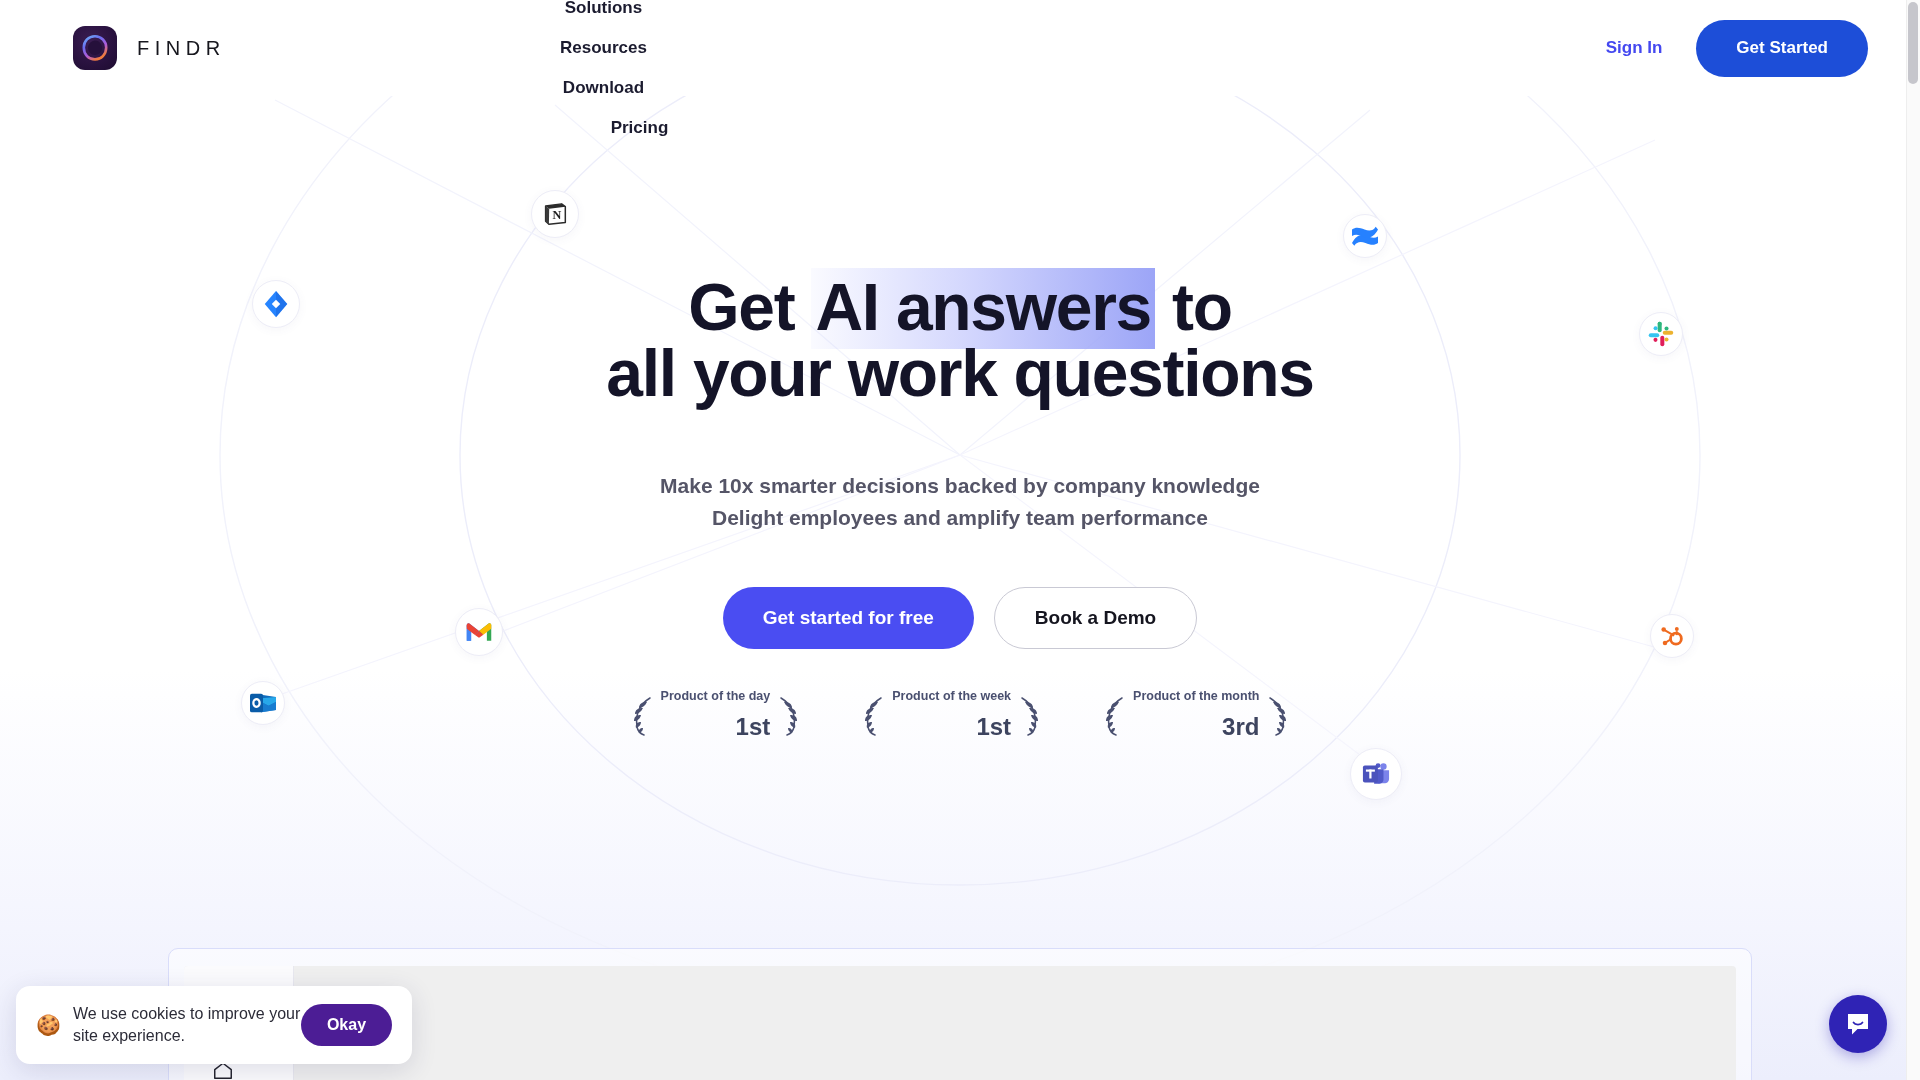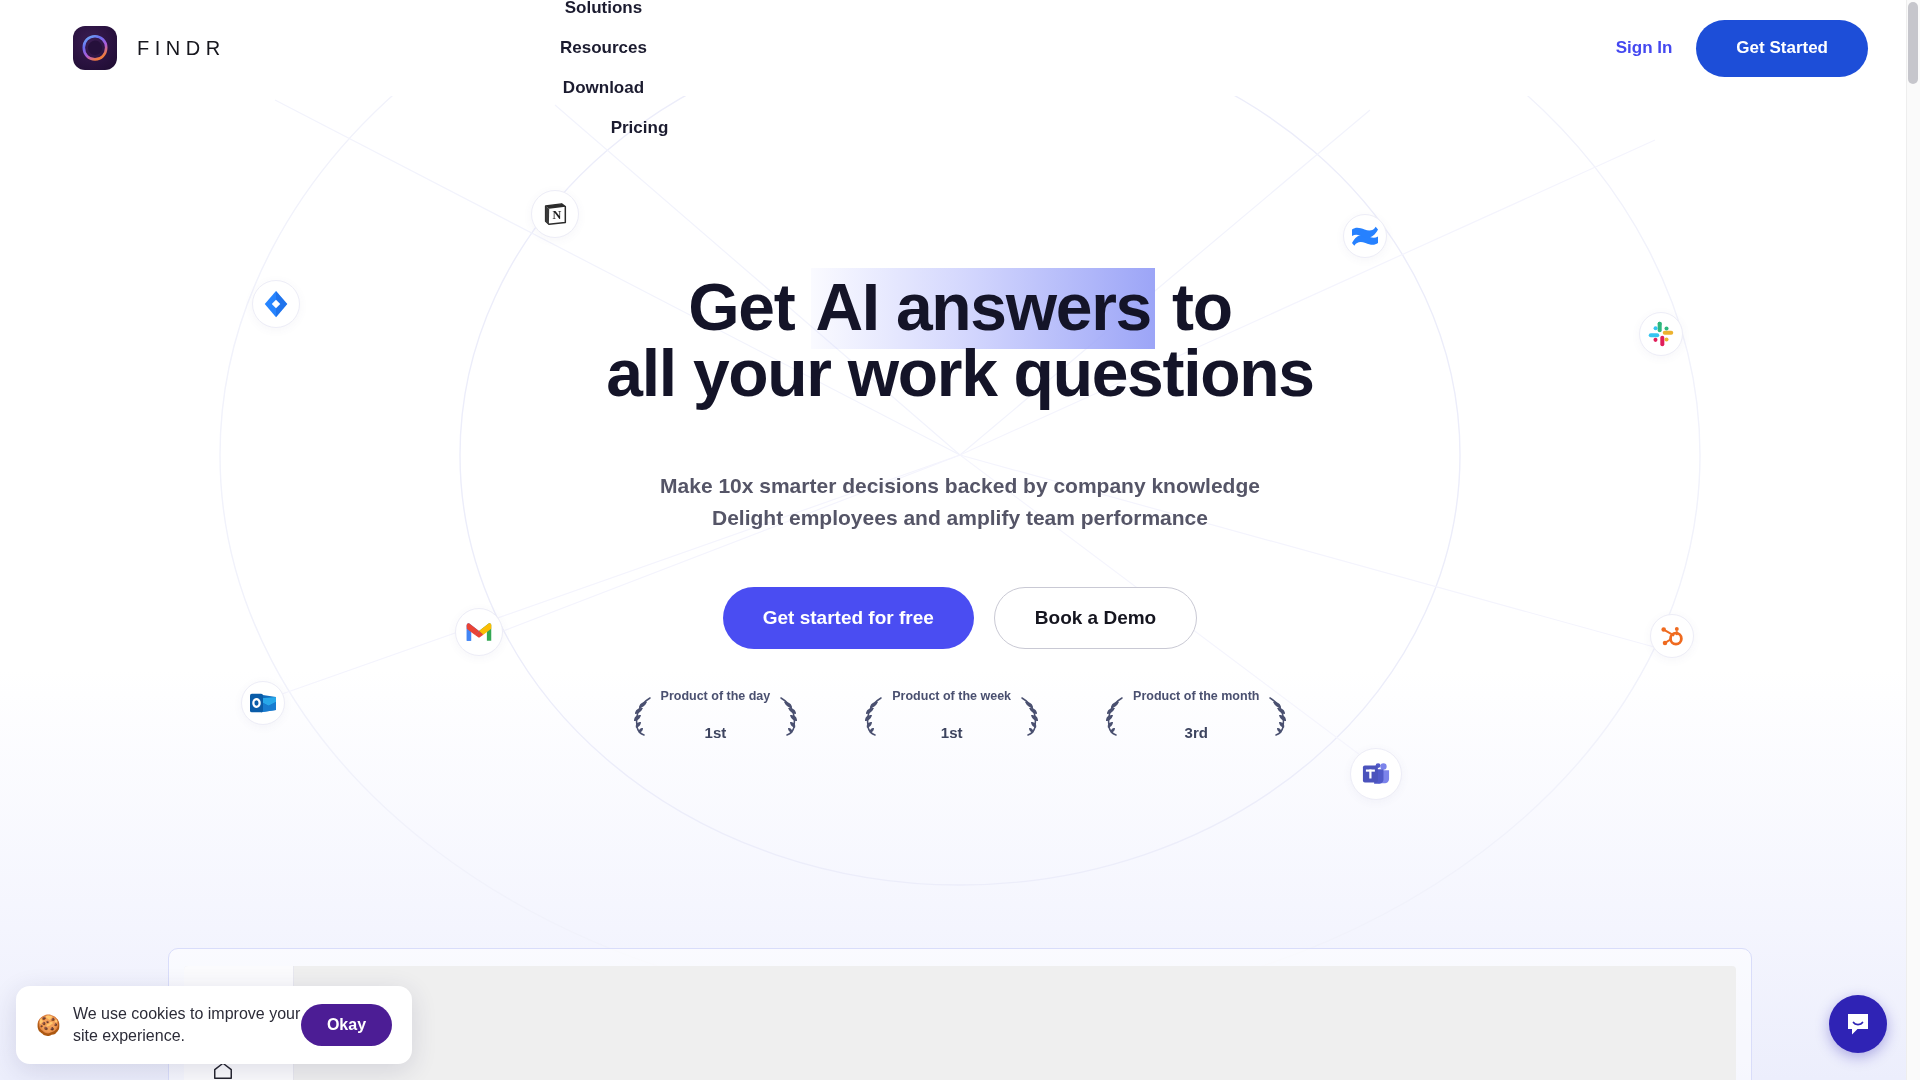--- a/index.html
+++ b/index.html
@@ -44,21 +44,21 @@
   .nav { position: absolute; left: 560px; display: flex; align-items: center; gap: 0; flex-direction: column; }
   .nav-item {
     font-size: 17px; font-weight: 600; color: #1b1b2f;
     padding: 10px 0; margin-right: 72px; cursor: pointer;
     white-space: nowrap;
   }
   .nav-item:last-child { margin-right: 0; }
 
   .header-right {
     position: absolute; right: 52px;
-    display: flex; align-items: center; gap: 24px;
+    display: flex; align-items: center; gap: 34px;
   }
   .signin {
     font-size: 17px; font-weight: 700; color: #4448f0; cursor: pointer;
     white-space: nowrap;
   }
   .btn-getstarted {
     background: #1d4ed8; color: #fff;
     font-size: 17px; font-weight: 700;
     border: none; border-radius: 999px;
     padding: 0 40px; height: 57px;
@@ -114,22 +114,22 @@
     position: absolute; top: 690px; left: 0; width: 1920px;
     display: flex; justify-content: center; align-items: center; gap: 58px;
   }
   .award { display: flex; align-items: center; gap: 4px; }
   .award-mid { text-align: center; padding: 0 2px; }
   .award-title {
     font-size: 12.5px; font-weight: 700; color: #4a5070;
     white-space: nowrap; line-height: 1.1;
   }
   .award-rank {
-    font-size: 15px; font-weight: 700; color: #3d445f;
-    line-height: 1.2; margin-top: 20px;
+    font-size: 24px; font-weight: 700; color: #3d445f;
+    line-height: 1.2; margin-top: 9px; text-align: right;
   }
 
   
   .app-icon {
     position: absolute;
     border-radius: 50%;
     background: #ffffff;
     border: 1px solid #ededf7;
     display: flex; align-items: center; justify-content: center;
     box-shadow: 0 2px 10px rgba(80,80,140,0.05);

